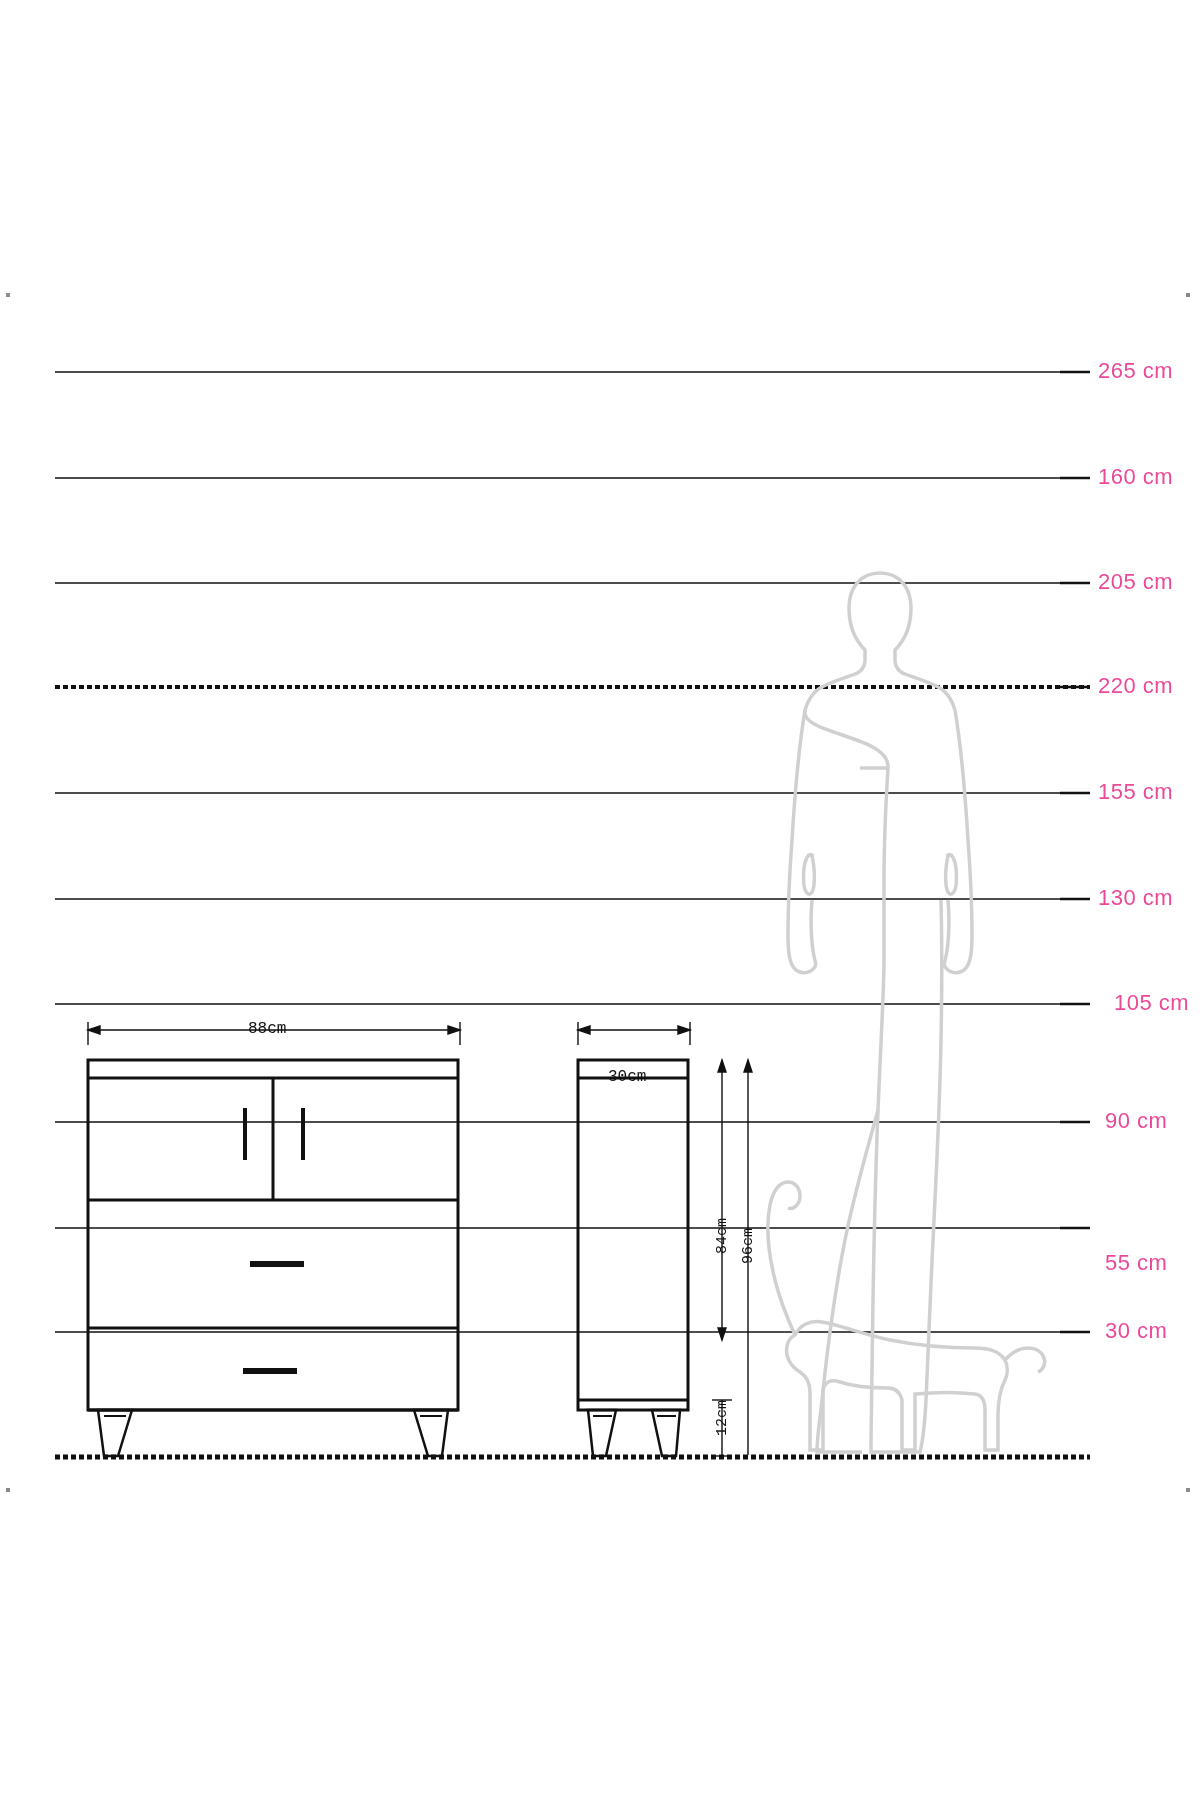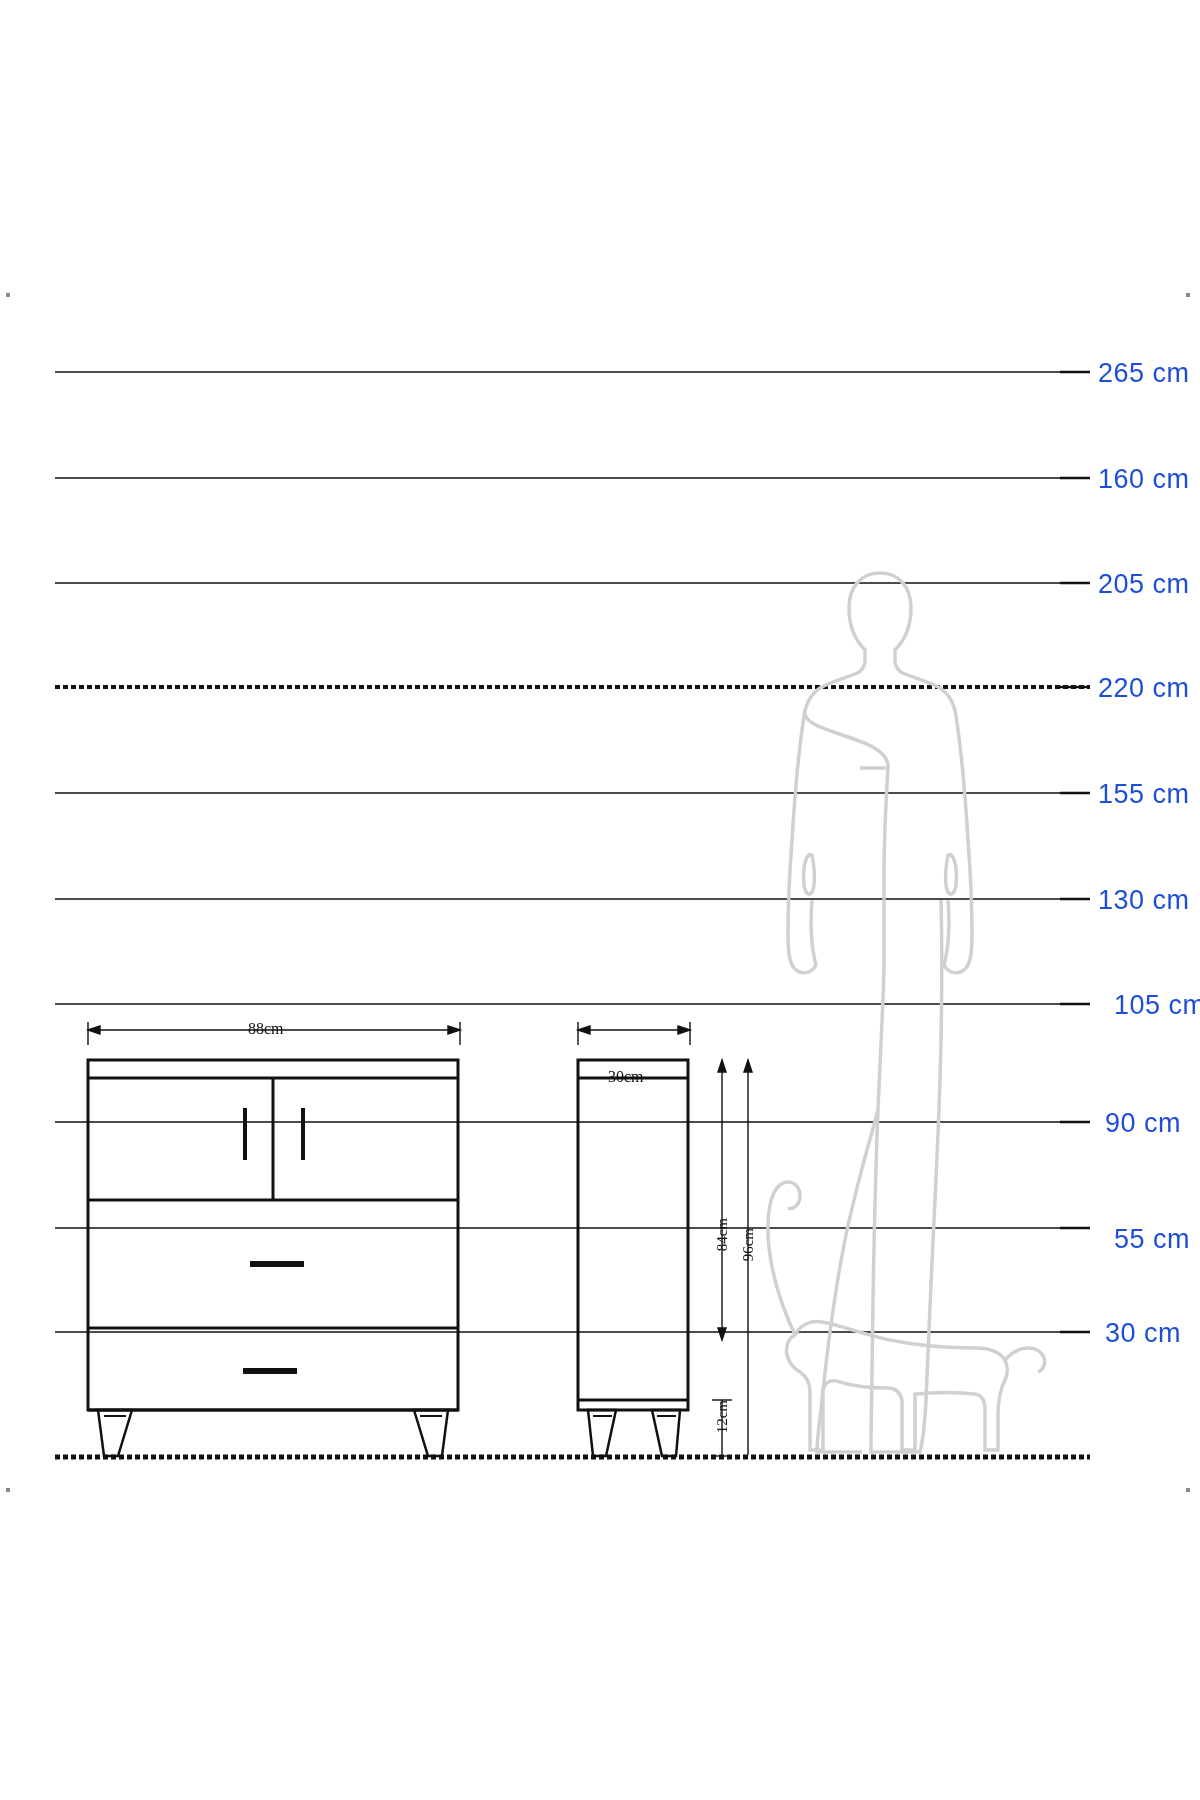--- a/index.html
+++ b/index.html
@@ -16,28 +16,28 @@
   }
   #canvas {
     position: absolute;
     left: 0; top: 0;
     width: 1200px;
     height: 1800px;
   }
   .scale-label {
     position: absolute;
     font-family: "Liberation Sans", sans-serif;
-    font-size: 27px;
-    color: #1d4ed8;
+    font-size: 22px;
+    color: #ec4899;
     letter-spacing: 0.5px;
     white-space: nowrap;
   }
   .dim-label {
     position: absolute;
-    font-family: Liberation Serif, serif;
+    font-family: Liberation Mono, monospace;
     font-size: 16px;
     color: #111111;
     white-space: nowrap;
   }
   .dim-label.vertical {
     writing-mode: vertical-rl;
     transform: rotate(180deg);
     font-size: 15px;
   }
   .corner-dot {
@@ -238,20 +238,20 @@
 <div class="corner-dot" style="left:1186px; top:1488px;"></div>
 
 <div class="scale-label" style="left:1098px; top:358px;">265 cm</div>
 <div class="scale-label" style="left:1098px; top:464px;">160 cm</div>
 <div class="scale-label" style="left:1098px; top:569px;">205 cm</div>
 <div class="scale-label" style="left:1098px; top:673px;">220 cm</div>
 <div class="scale-label" style="left:1098px; top:779px;">155 cm</div>
 <div class="scale-label" style="left:1098px; top:885px;">130 cm</div>
 <div class="scale-label" style="left:1098px; top:990px;margin-left:16px;">105 cm</div>
 <div class="scale-label" style="left:1105px; top:1108px;">90 cm</div>
-<div class="scale-label" style="left:1105px; top:1224px;margin-left:9px;">55 cm</div>
+<div class="scale-label" style="left:1105px; top:1250px;">55 cm</div>
 <div class="scale-label" style="left:1105px; top:1318px;">30 cm</div>
 
 <div class="dim-label" style="left:248px; top:1020px;">88cm</div>
 <div class="dim-label" style="left:608px; top:1068px;">30cm</div>
 <div class="dim-label vertical" style="left:714px; top:1218px;">84cm</div>
 <div class="dim-label vertical" style="left:740px; top:1228px;">96cm</div>
 <div class="dim-label vertical" style="left:714px; top:1400px;">12cm</div>
 
 </body></html>

